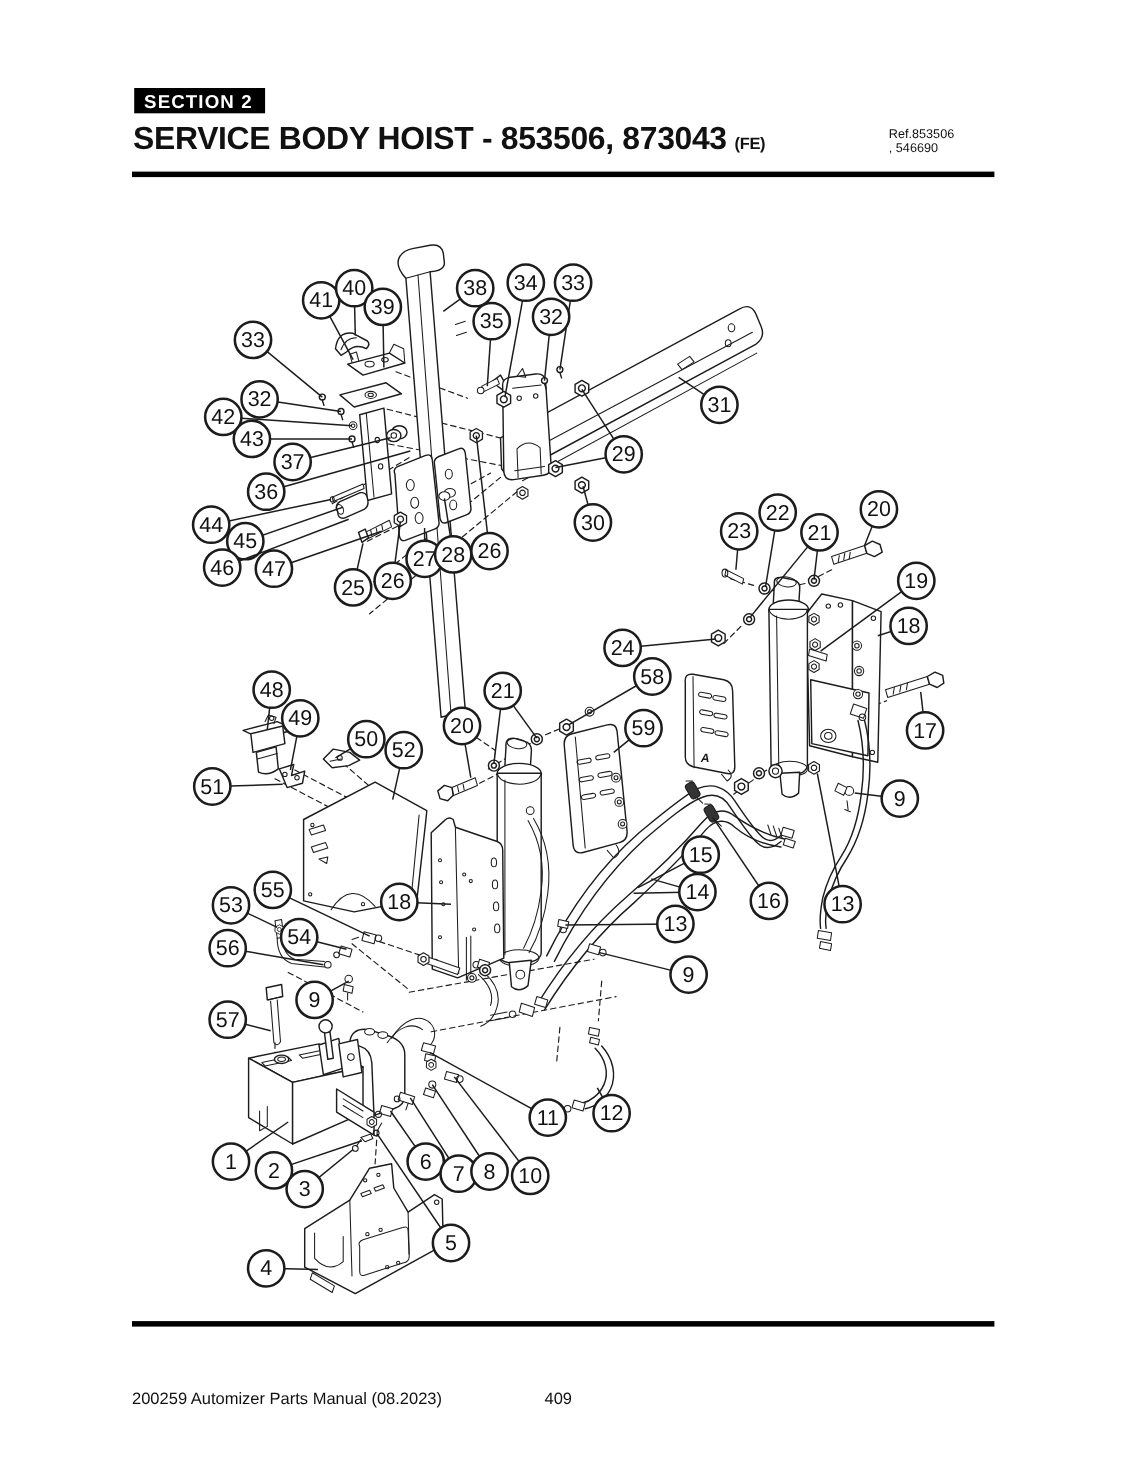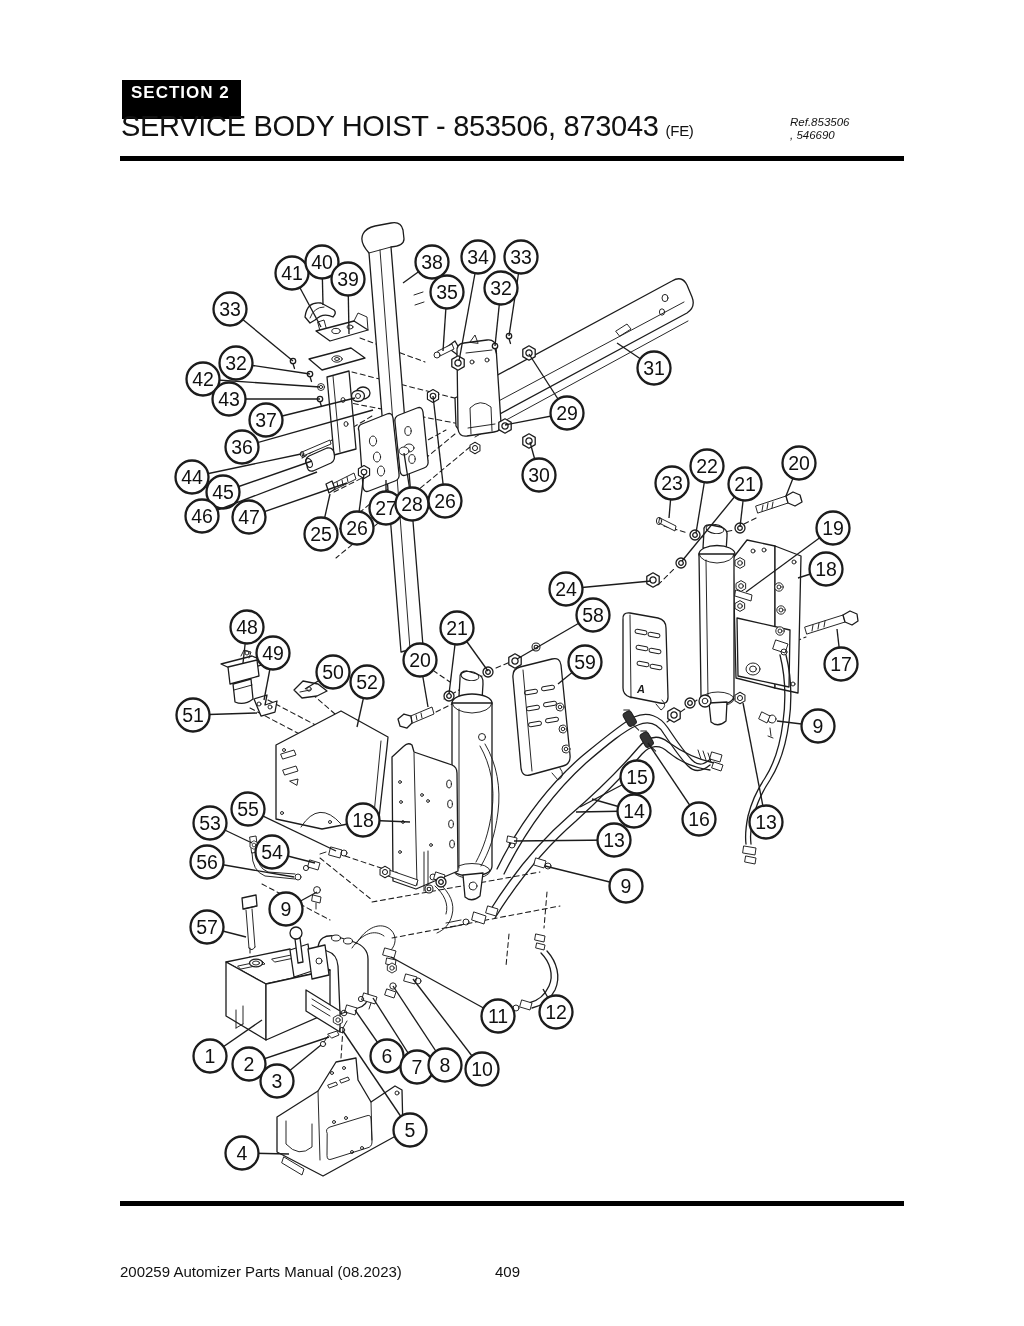--- a/index.html
+++ b/index.html
@@ -1,23 +1,23 @@
 <!DOCTYPE html>
 <html><head>
 <meta charset="utf-8">
 <style>
   html,body{margin:0;padding:0;background:#fff;}
   .page{position:relative;width:1024px;height:1326px;background:#fff;overflow:hidden;
         font-family:"Liberation Sans",sans-serif;color:#111;}
   .badge{position:absolute;left:122px;top:80px;background:#000;color:#fff;
-         font-weight:bold;font-size:17px;letter-spacing:1px;padding:3px 11px 16px 9px;}
-  .title{position:absolute;left:121px;top:110px;margin:0;font-weight:normal;font-size:29px;
+         font-weight:bold;font-size:17px;letter-spacing:1px;padding:3px 11px 0 9px;}
+  .title{position:absolute;left:121px;top:110px;margin:0;font-weight:bold;font-size:29px;
          letter-spacing:-0.3px;white-space:nowrap;text-align:right;}
   .title .fe{font-size:15px;margin-left:7px;}
-  .ref{position:absolute;left:790px;top:116px;font-style:italic;font-size:11.5px;line-height:13px;}
+  .ref{position:absolute;left:808px;top:116px;font-size:11.5px;line-height:13px;}
   .rule{position:absolute;left:120px;width:784px;height:4.5px;background:#000;}
   .rule.top{top:156px;}
   .rule.bottom{top:1201px;}
   .footer-left{position:absolute;left:120px;top:1263px;font-size:15px;}
   .page-num{position:absolute;left:495px;top:1263px;font-size:15px;}
   svg.diagram{position:absolute;left:0;top:0;width:1024px;height:1326px;}
   #parts *{stroke:#1c1c1c;stroke-width:1.3;fill:none;stroke-linecap:round;stroke-linejoin:round;}
   #parts .pf{fill:#fff;}
   #parts .t{stroke-width:0.95;}
   #parts .d{stroke-dasharray:5 3.5;stroke-width:1.05;}

